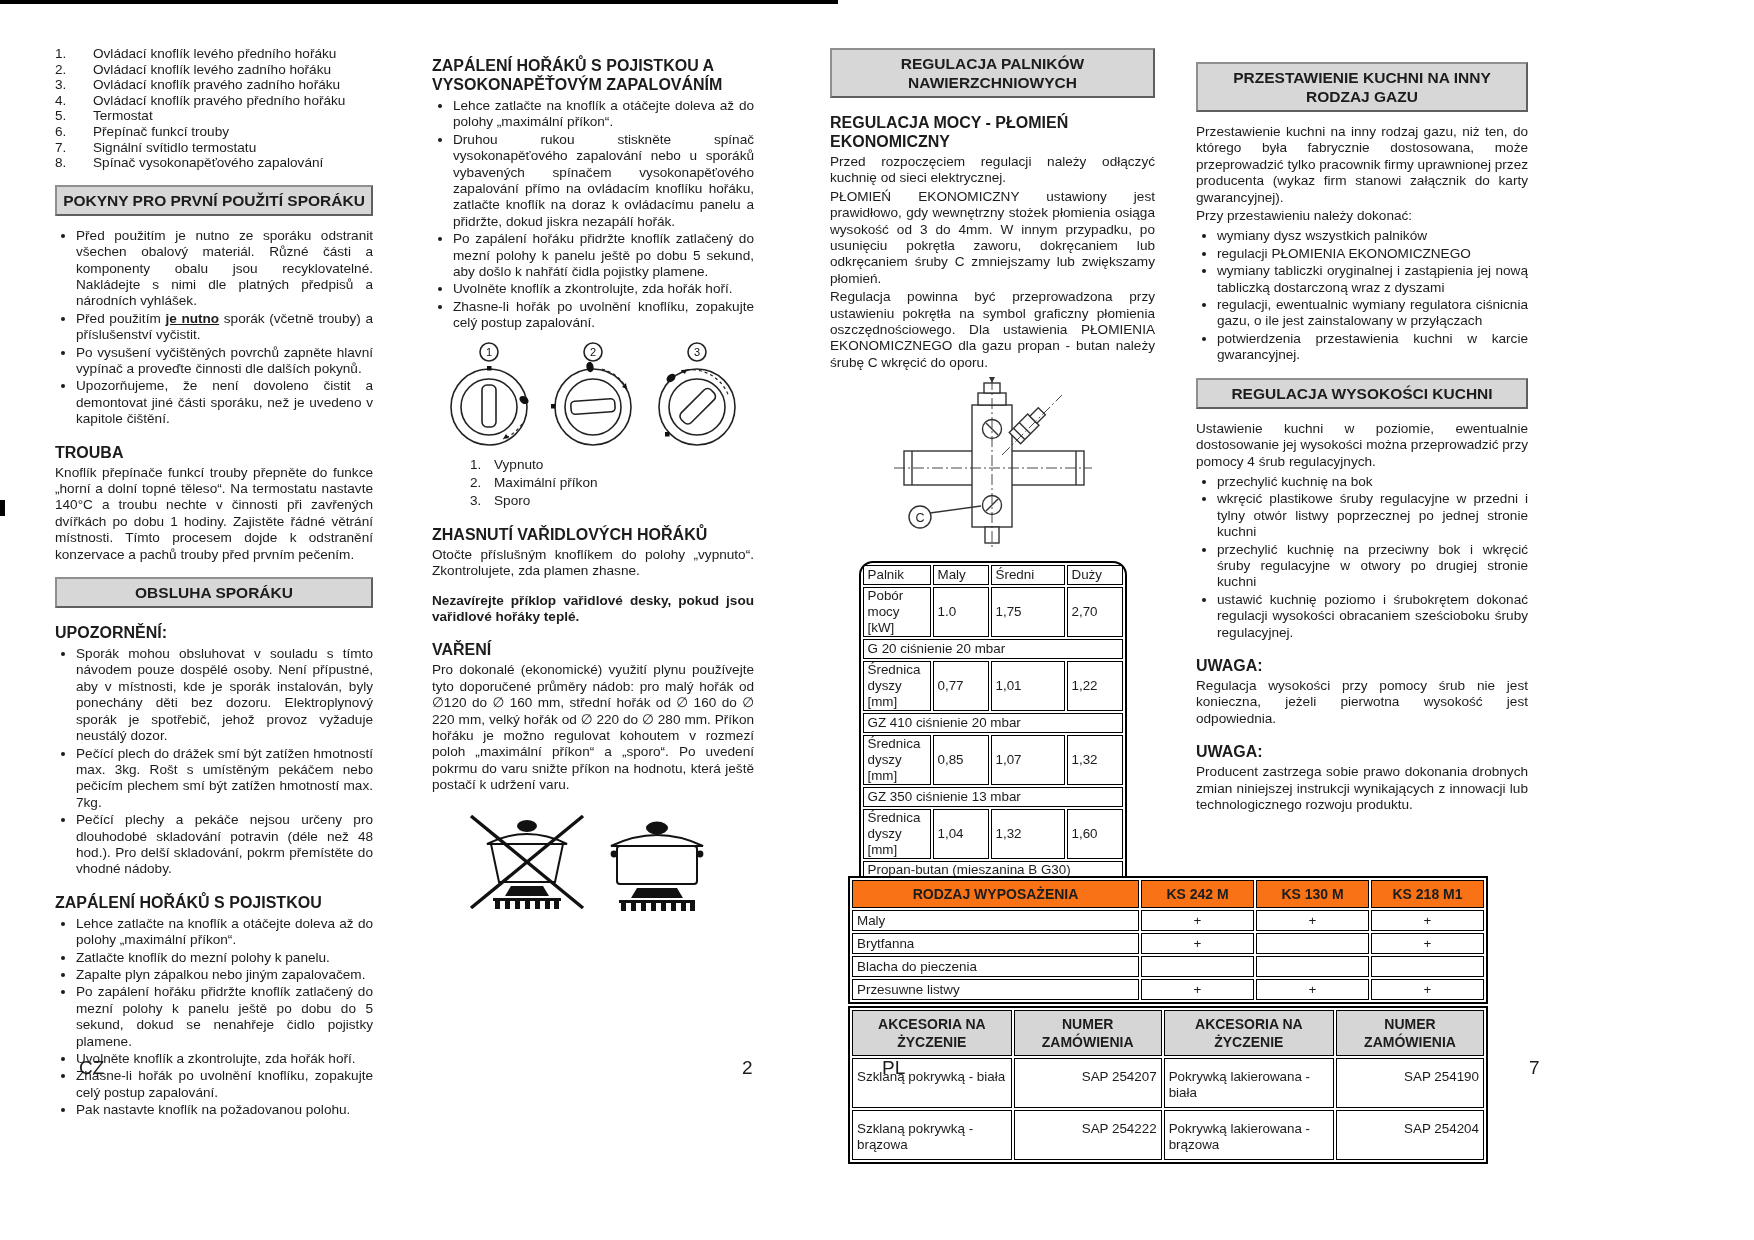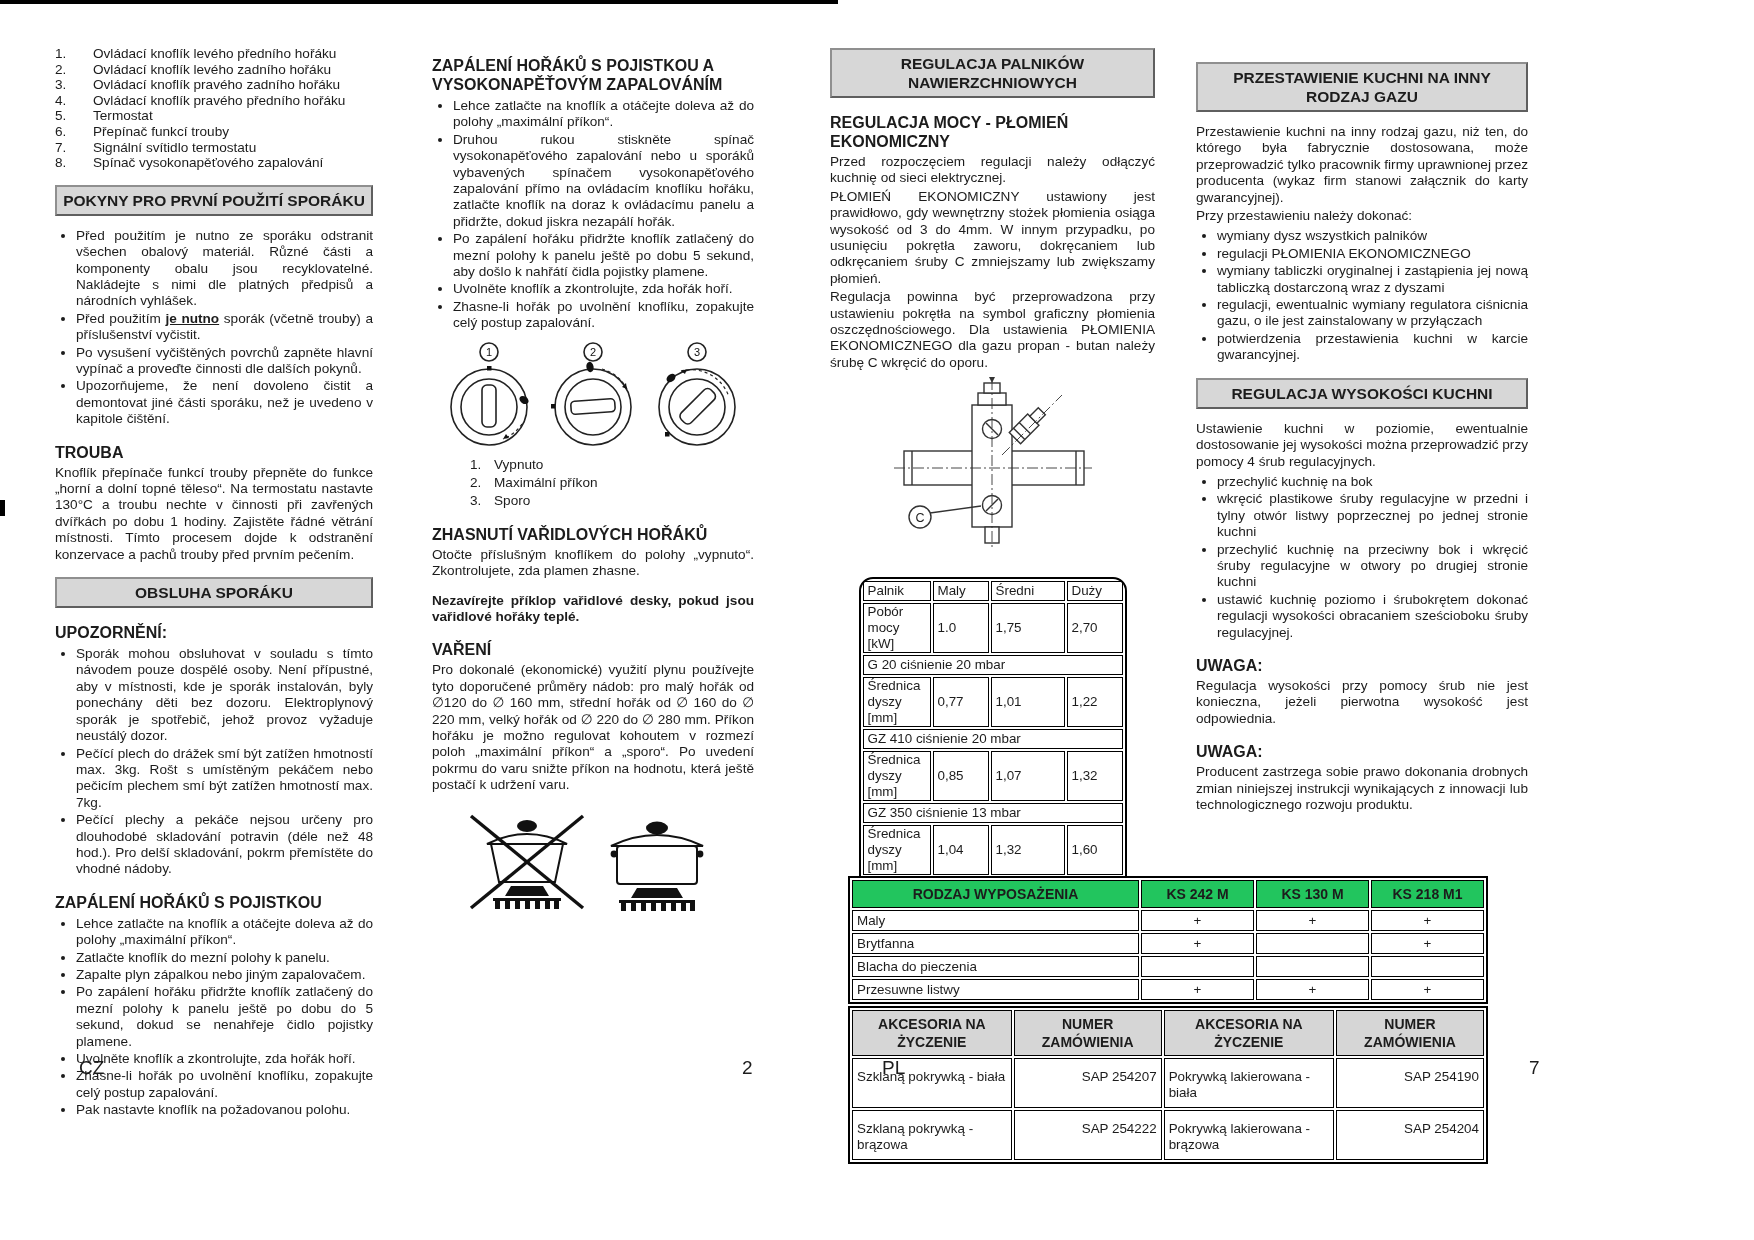--- a/index.html
+++ b/index.html
@@ -25,28 +25,28 @@
   ol.parts li{display:flex;line-height:15.6px;}
   ol.parts .num{width:38px;flex:none;}
   ol.legend{list-style:none;margin:4px 0 0 0;padding-left:38px;}
   ol.legend li{display:flex;line-height:18px;}
   ol.legend .num{width:24px;flex:none;}
   .em-bu{font-weight:bold;text-decoration:underline;}
   .figure{display:block;margin:8px auto 0 auto;}
   
   table{border-collapse:separate;border-spacing:2px;border:2px solid #000;background:#fff;}
   td,th{border:1px solid #000;padding:0 4px;font-size:13.4px;line-height:16px;vertical-align:middle;}
-  .tbl-burner{margin:30px auto 0 auto;width:268px;border-radius:14px;}
+  .tbl-burner{margin:14px auto 0 auto;width:268px;border-radius:14px;}
   .tbl-burner td{height:18px;}
   .tbl-burner .c{text-align:left;}
   .tbl-burner .v{width:46px;}
   .tbl-burner .v2{width:64px;}
   .abs-tbl{position:absolute;}
   .tbl-equip{left:848px;top:876px;width:640px;}
-  .tbl-equip th{background:#22c55e;font-size:14px;height:26px;text-align:center;}
+  .tbl-equip th{background:#f97316;font-size:14px;height:26px;text-align:center;}
   .tbl-equip td{height:19px;}
   .tbl-equip .plus{text-align:center;width:103px;}
   .tbl-acc{left:848px;top:1006px;width:640px;}
   .tbl-acc th{background:#d6d6d6;font-size:14px;height:44px;line-height:18px;}
   .tbl-acc td{height:38px;vertical-align:top;padding-top:10px;}
   .tbl-acc .sap{text-align:right;width:138px;vertical-align:top;}
   .footer-item{position:absolute;font-size:19px;margin-left:24px;}
   svg{overflow:visible;}
   svg text{font-family:"Liberation Sans","DejaVu Sans",sans-serif;}
 </style>
@@ -95,21 +95,21 @@
 
     <div class="boxhead">POKYNY PRO PRVNÍ POUŽITÍ SPORÁKU</div>
     <ul class="b">
       <li>Před použitím je nutno ze sporáku odstranit všechen obalový materiál. Různé části a komponenty obalu jsou recyklovatelné. Nakládejte s nimi dle platných předpisů a národních vyhlášek.</li>
       <li><span>Před použitím </span><span class="em-bu">je nutno</span><span> sporák (včetně trouby) a příslušenství vyčistit.</span></li>
       <li>Po vysušení vyčištěných povrchů zapněte hlavní vypínač a proveďte činnosti dle dalších pokynů.</li>
       <li>Upozorňujeme, že není dovoleno čistit a demontovat jiné části sporáku, než je uvedeno v kapitole čištění.</li>
     </ul>
 
     <h3>TROUBA</h3>
-    <p>Knoflík přepínače funkcí trouby přepněte do funkce „horní a dolní topné těleso“. Na termostatu nastavte 130°C a troubu nechte v činnosti při zavřených dvířkách po dobu 1 hodiny. Zajistěte řádné větrání místnosti. Tímto procesem dojde k odstranění konzervace a pachů trouby před prvním pečením.</p>
+    <p>Knoflík přepínače funkcí trouby přepněte do funkce „horní a dolní topné těleso“. Na termostatu nastavte 140°C a troubu nechte v činnosti při zavřených dvířkách po dobu 1 hodiny. Zajistěte řádné větrání místnosti. Tímto procesem dojde k odstranění konzervace a pachů trouby před prvním pečením.</p>
 
     <div class="boxhead">OBSLUHA SPORÁKU</div>
 
     <h3>UPOZORNĚNÍ:</h3>
     <ul class="b">
       <li>Sporák mohou obsluhovat v souladu s tímto návodem pouze dospělé osoby. Není přípustné, aby v místnosti, kde je sporák instalován, byly ponechány děti bez dozoru. Elektroplynový sporák je spotřebič, jehož provoz vyžaduje neustálý dozor.</li>
       <li>Pečící plech do drážek smí být zatížen hmotností max. 3kg. Rošt s umístěným pekáčem nebo pečicím plechem smí být zatížen hmotností max. 7kg.</li>
       <li>Pečící plechy a pekáče nejsou určeny pro dlouhodobé skladování potravin (déle než 48 hod.). Pro delší skladování, pokrm přemístěte do vhodné nádoby.</li>
     </ul>
 

